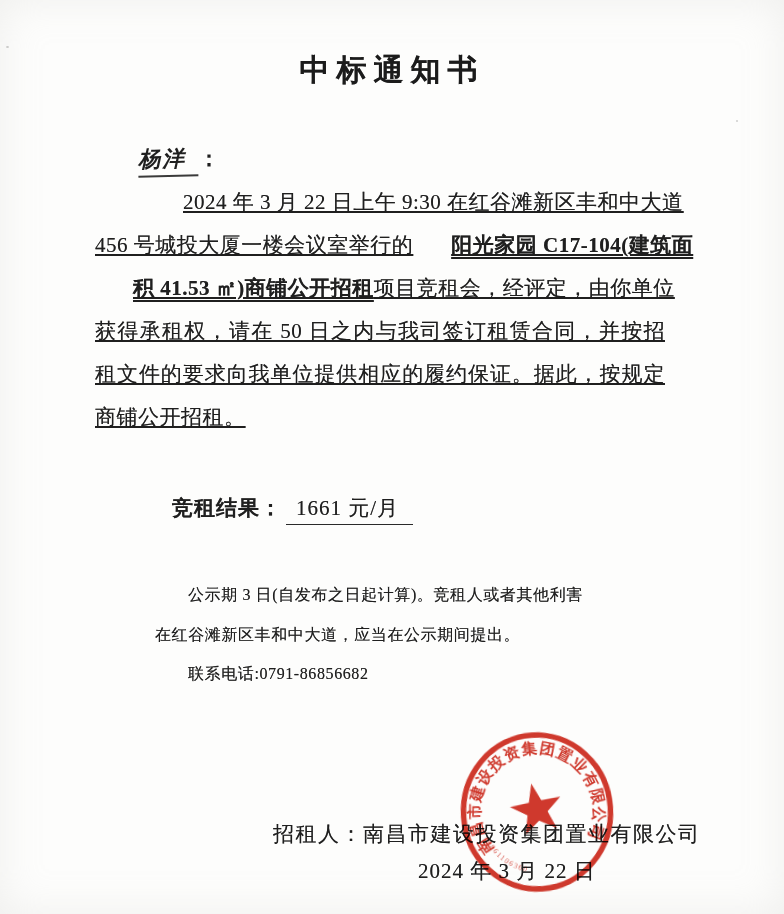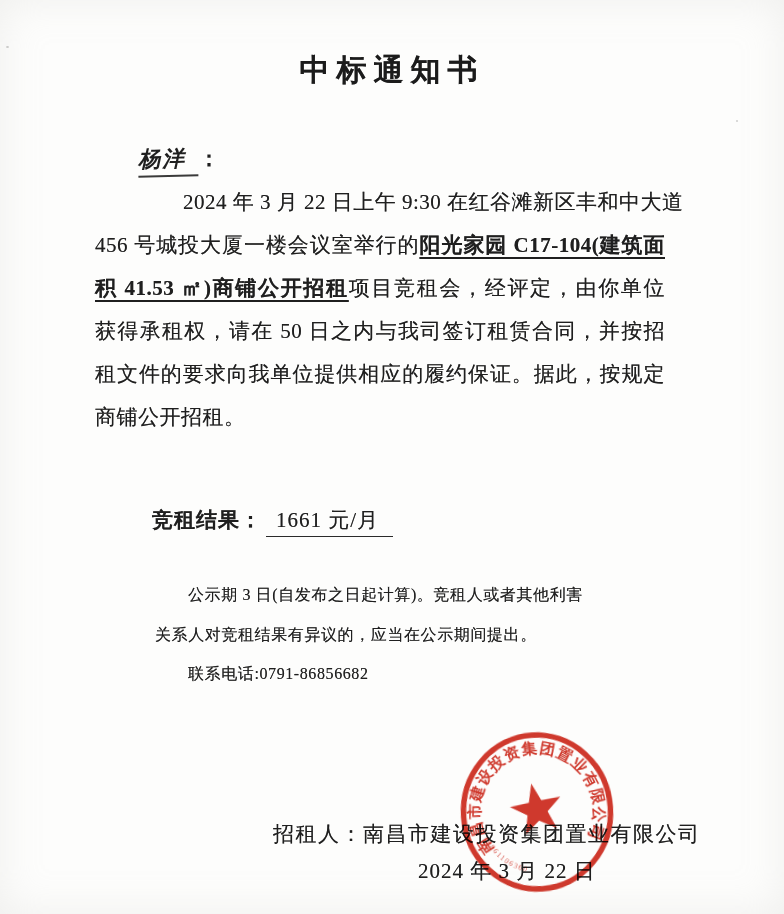--- a/index.html
+++ b/index.html
@@ -34,41 +34,41 @@
     padding:0 12px 1px 0;
     transform:rotate(-1.5deg);
     letter-spacing:2px;
   }
   .body-par{
     position:absolute;top:181px;left:95px;width:570px;
     font-size:21px;line-height:43px;
     letter-spacing:.5px;
     text-shadow:0 0 .4px rgba(0,0,0,.55);
   }
-  .body-par .line{text-align:justify;text-align-last:justify;white-space:nowrap;}
+  .body-par .line{text-align:justify;text-align-last:justify;white-space:nowrap;text-decoration:underline;}
   .body-par .line.first{text-indent:88px;}
   .body-par .line.last{text-align-last:left;}
   .bu{
     font-weight:700;
     text-decoration:underline;
     text-underline-offset:5px;
     text-decoration-thickness:1.5px;
+    margin-left:38px;
   }
   .result-line{
     position:absolute;top:494px;left:152px;
     font-size:21px;letter-spacing:1px;
     text-shadow:0 0 .4px rgba(0,0,0,.55);
   }
-  .result-line .label{font-weight:700;}
+  .result-line .label{font-weight:700;margin-left:20px;}
   .result-line .value{
     display:inline-block;
     padding:0 14px 2px 10px;
     border-bottom:1.6px solid #2a2a2a;
     margin-left:4px;
-    margin-top:12px;
   }
   .notice-block{
     position:absolute;top:575px;left:155px;width:512px;
     font-size:16px;line-height:39.5px;
     letter-spacing:.6px;
     text-shadow:0 0 .4px rgba(0,0,0,.55);
   }
   .notice-block .indent{text-indent:33px;}
   .sign-block{position:absolute;left:0;top:0;width:784px;height:914px;pointer-events:none;}
   .lessor-line{
@@ -110,21 +110,21 @@
     <div class="line"><span>租文件的要求向我单位提供相应的履约保证。据此，按规定</span></div>
     <div class="line last"><span>商铺公开招租。</span></div>
   </div>
 
   <div class="result-line">
     <span class="label">竞租结果：</span><span class="value">1661 元/月</span>
   </div>
 
   <div class="notice-block">
     <div class="indent">公示期 3 日(自发布之日起计算)。竞租人或者其他利害</div>
-    <div>关系人对竞租结果有异议的，应当在公示期间提出。</div>
+    <div>在红谷滩新区丰和中大道，应当在公示期间提出。</div>
     <div class="indent">联系电话:0791-86856682</div>
   </div>
 
   <div class="sign-block">
     <div class="lessor-line">招租人：南昌市建设投资集团置业有限公司</div>
     <div class="date-line">2024 年 3 月 22 日</div>
   </div>
 
   <svg class="seal" viewBox="0 0 158 166" xmlns="http://www.w3.org/2000/svg">
     <g>

